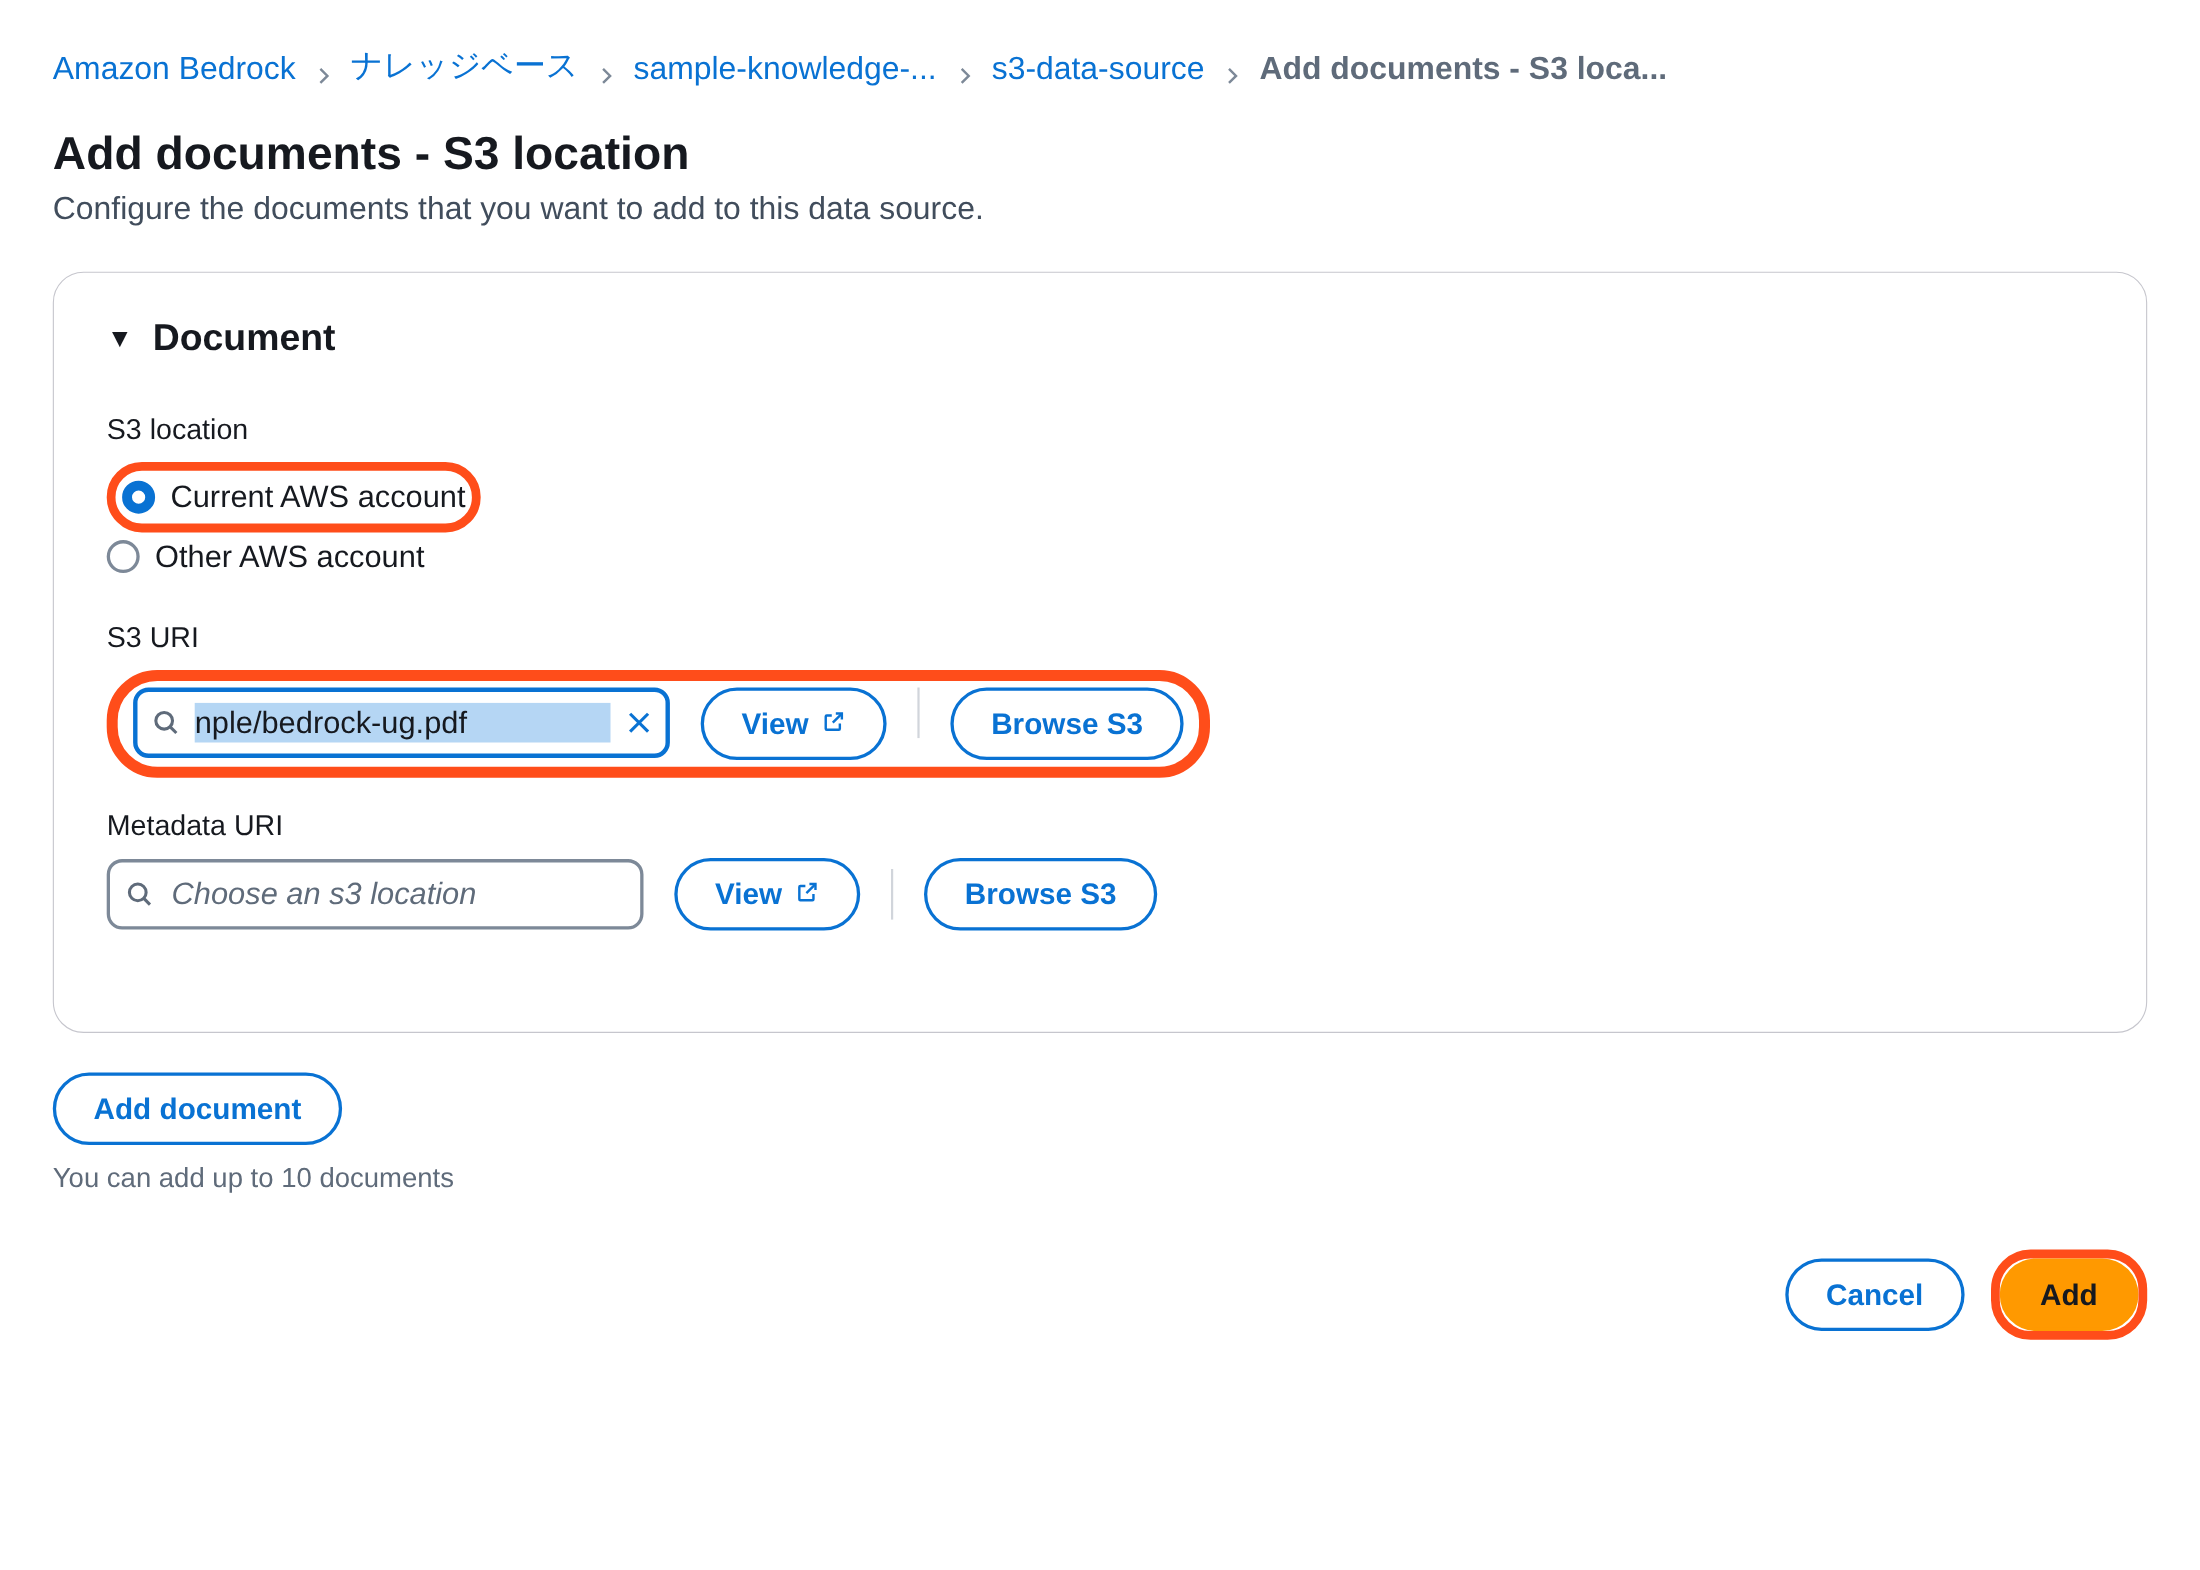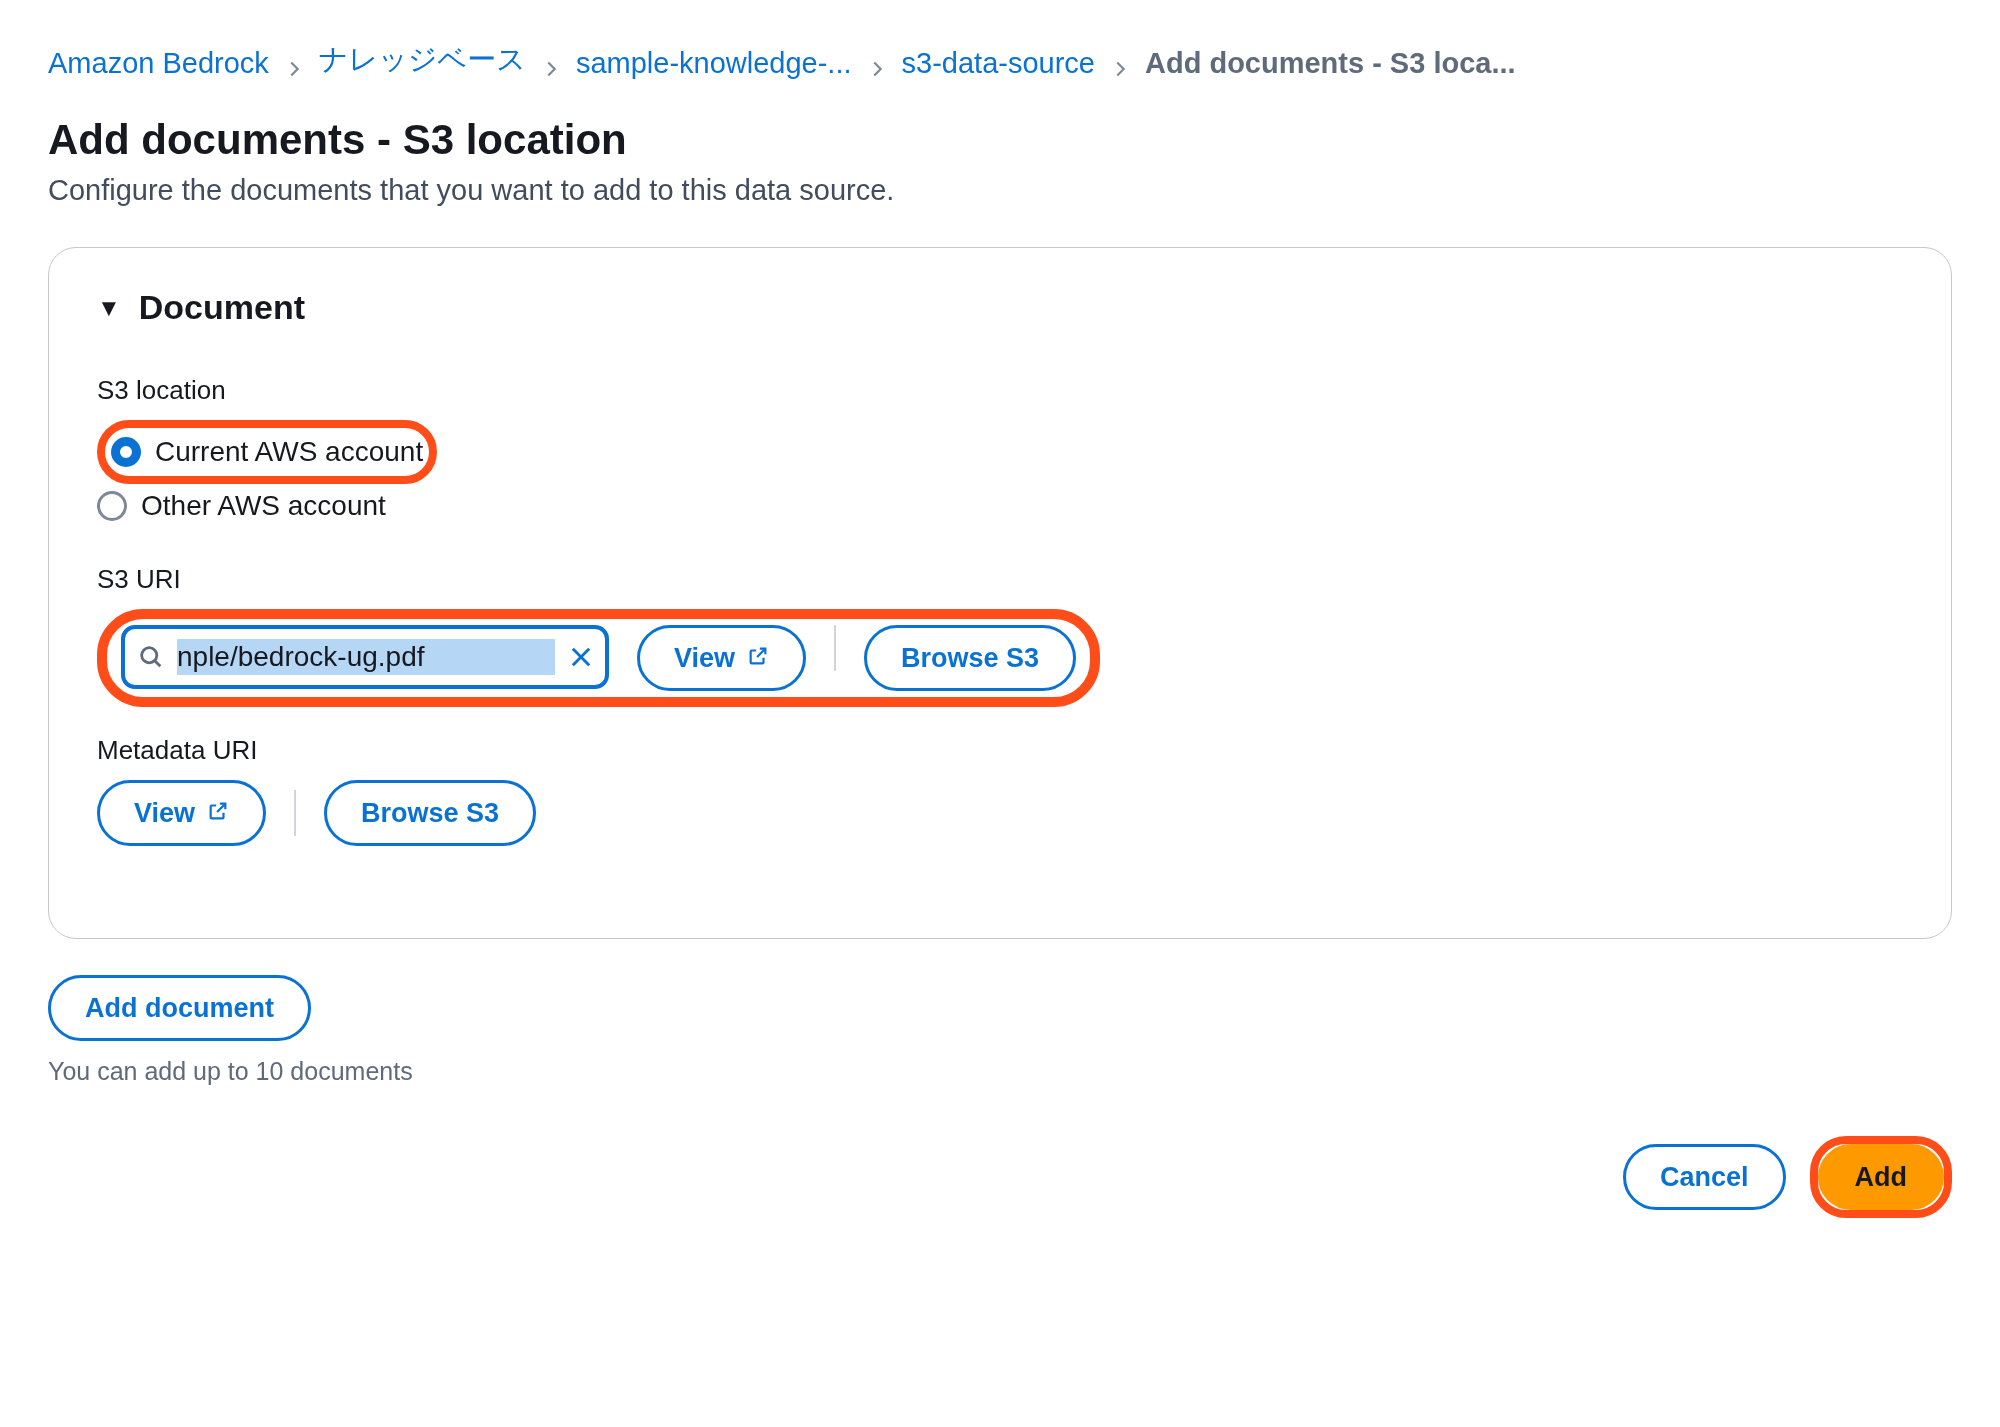--- a/index.html
+++ b/index.html
@@ -304,20 +304,29 @@
       <button class="btn btn-outline">
         <span>Browse S3</span>
       </button>
     </div>
   </div>
 
   <div style="height:28px;"></div>
 
   <div class="form-label">Metadata URI</div>
   <div class="input-row">
+    <div class="input-wrap">
+      <span class="input-icon-left">
+        <svg class="i" viewBox="0 0 24 24" fill="none" stroke="currentColor">
+            <circle cx="10.5" cy="10.5" r="6.5"></circle>
+            <line x1="20" y1="20" x2="15.2" y2="15.2"></line>
+          </svg>
+      </span>
+      <input class="text-input" type="text" placeholder="Choose an s3 location" style="">
+    </div>
     <button class="btn btn-outline">
       <span>View</span>
       <span>
         <svg class="i-sm" viewBox="0 0 24 24" fill="none" stroke="currentColor" stroke-width="2.6">
             <path d="M14 4h6v6"></path>
             <path d="M20 4l-9 9"></path>
             <path d="M18 14v5a1 1 0 0 1-1 1H5a1 1 0 0 1-1-1V7a1 1 0 0 1 1-1h5"></path>
           </svg>
       </span>
     </button>

